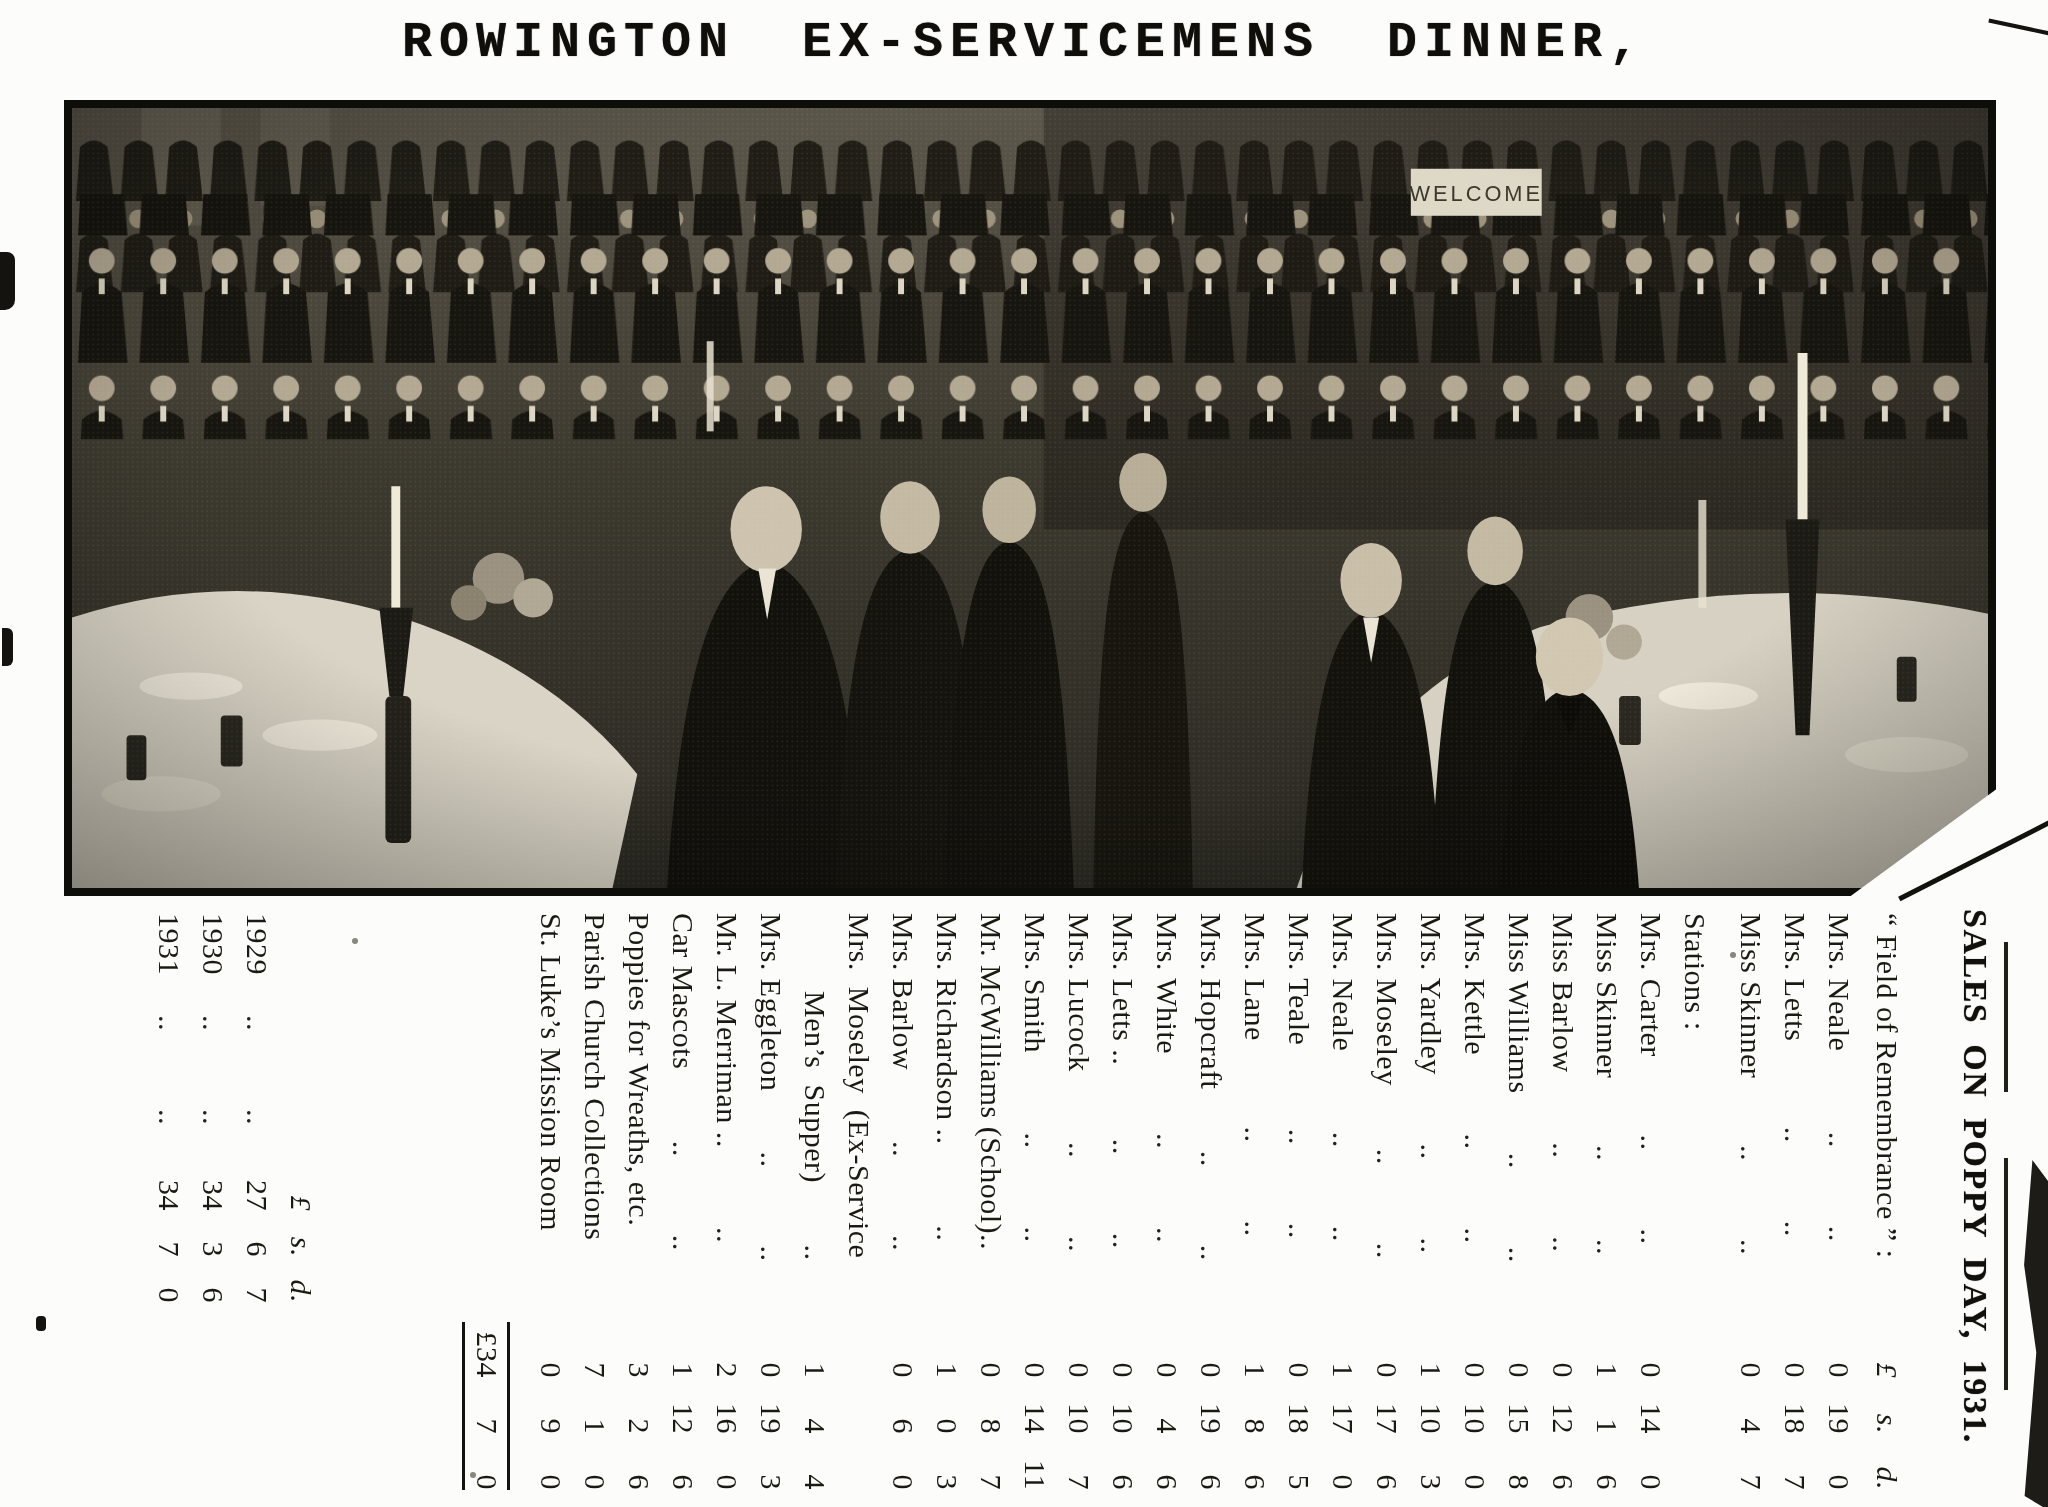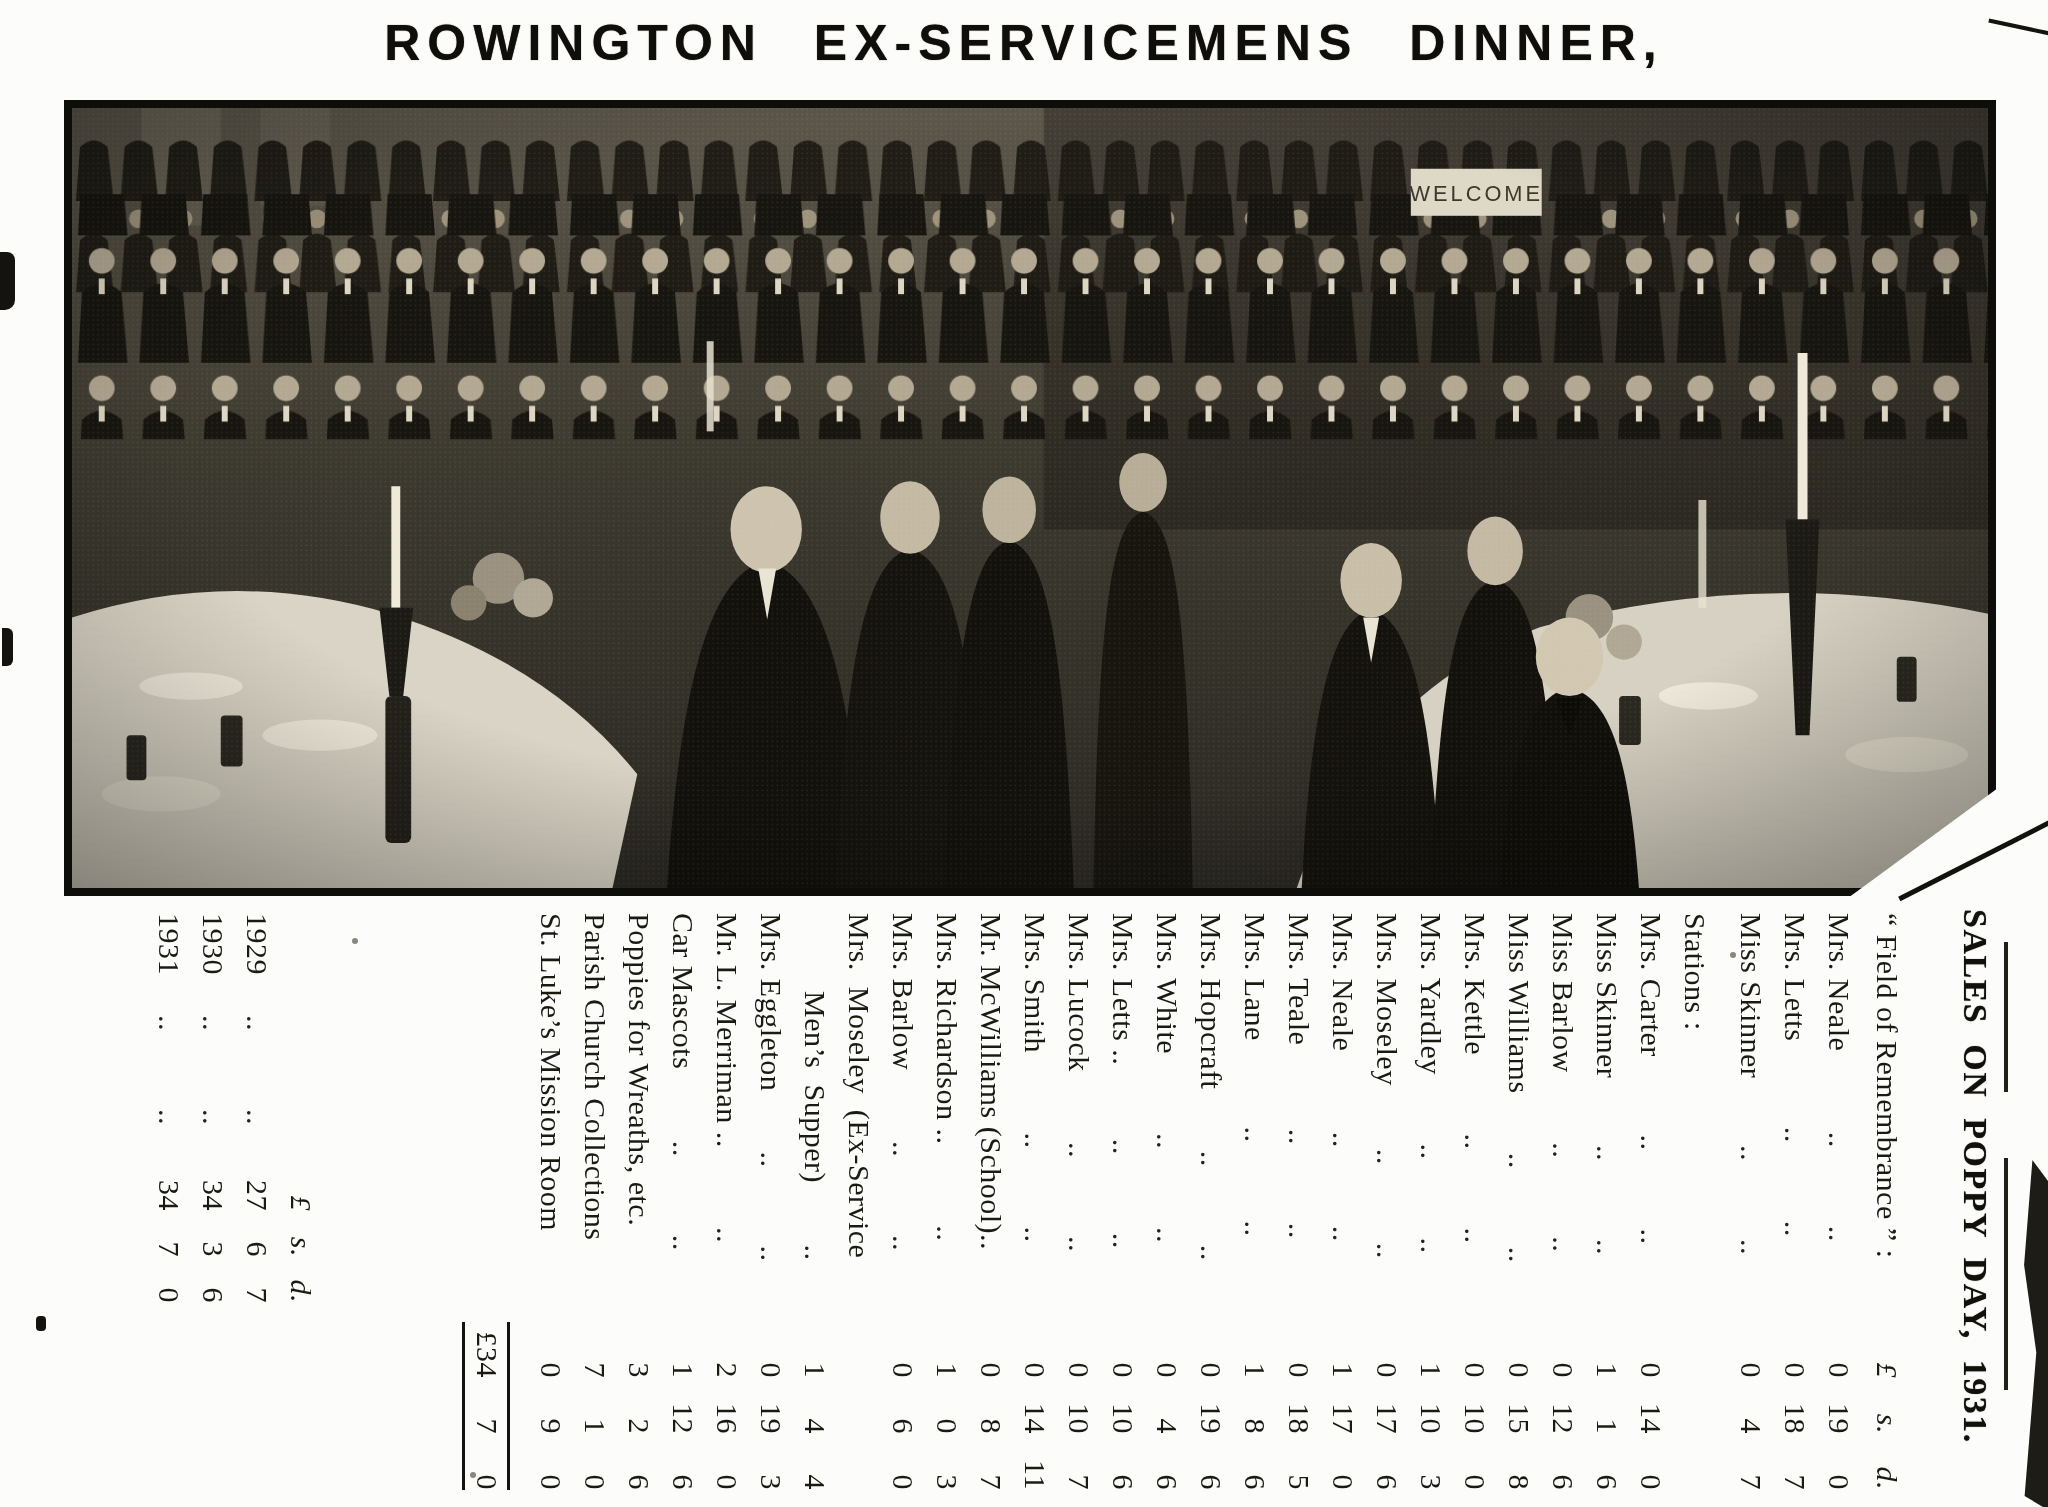--- a/index.html
+++ b/index.html
@@ -1,21 +1,21 @@
 <!DOCTYPE html>
 <html><head>
 <meta charset="utf-8">
 <style>
   html,body{margin:0;padding:0;background:#ffffff;}
   .page{position:relative;width:2048px;height:1507px;background:#fcfcfb;overflow:hidden;
         font-family:"Liberation Serif","DejaVu Serif",serif;color:#17160f;}
 
   
   .title{position:absolute;top:14px;left:0;right:0;margin:0;text-align:center;
-         font-family:Liberation Sans, sans-serif;font-weight:800;
+         font-family:Liberation Mono, monospace;font-weight:800;
          font-size:50px;letter-spacing:7px;word-spacing:30px;color:#0f0e0a;
          text-shadow:0 0 1px rgba(10,10,5,.7);}
 
   
   .photo-frame{position:absolute;left:64px;top:100px;width:1916px;height:780px;
                border:8px solid #0d0d0a;background:#35332b;}
   .photo{position:absolute;inset:0;overflow:hidden;}
   .photo svg{display:block;width:100%;height:100%;}
   .tear{position:absolute;right:-10px;bottom:-10px;width:150px;height:110px;background:#fcfcfb;
         clip-path:polygon(100% 0,100% 100%,0 100%);}

